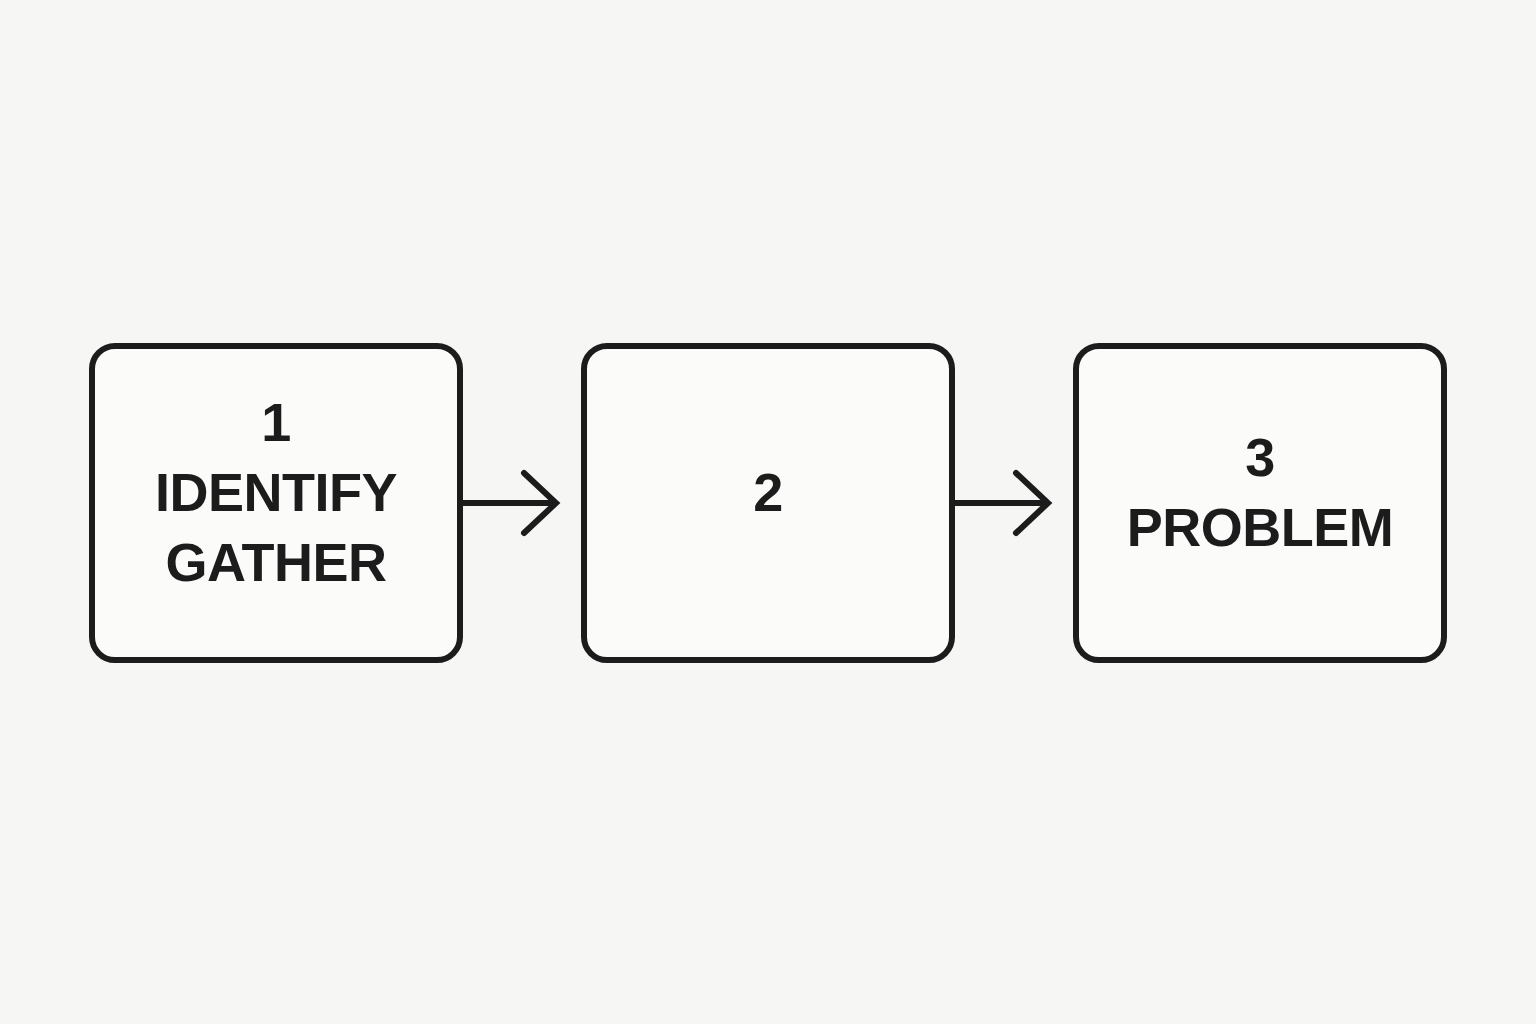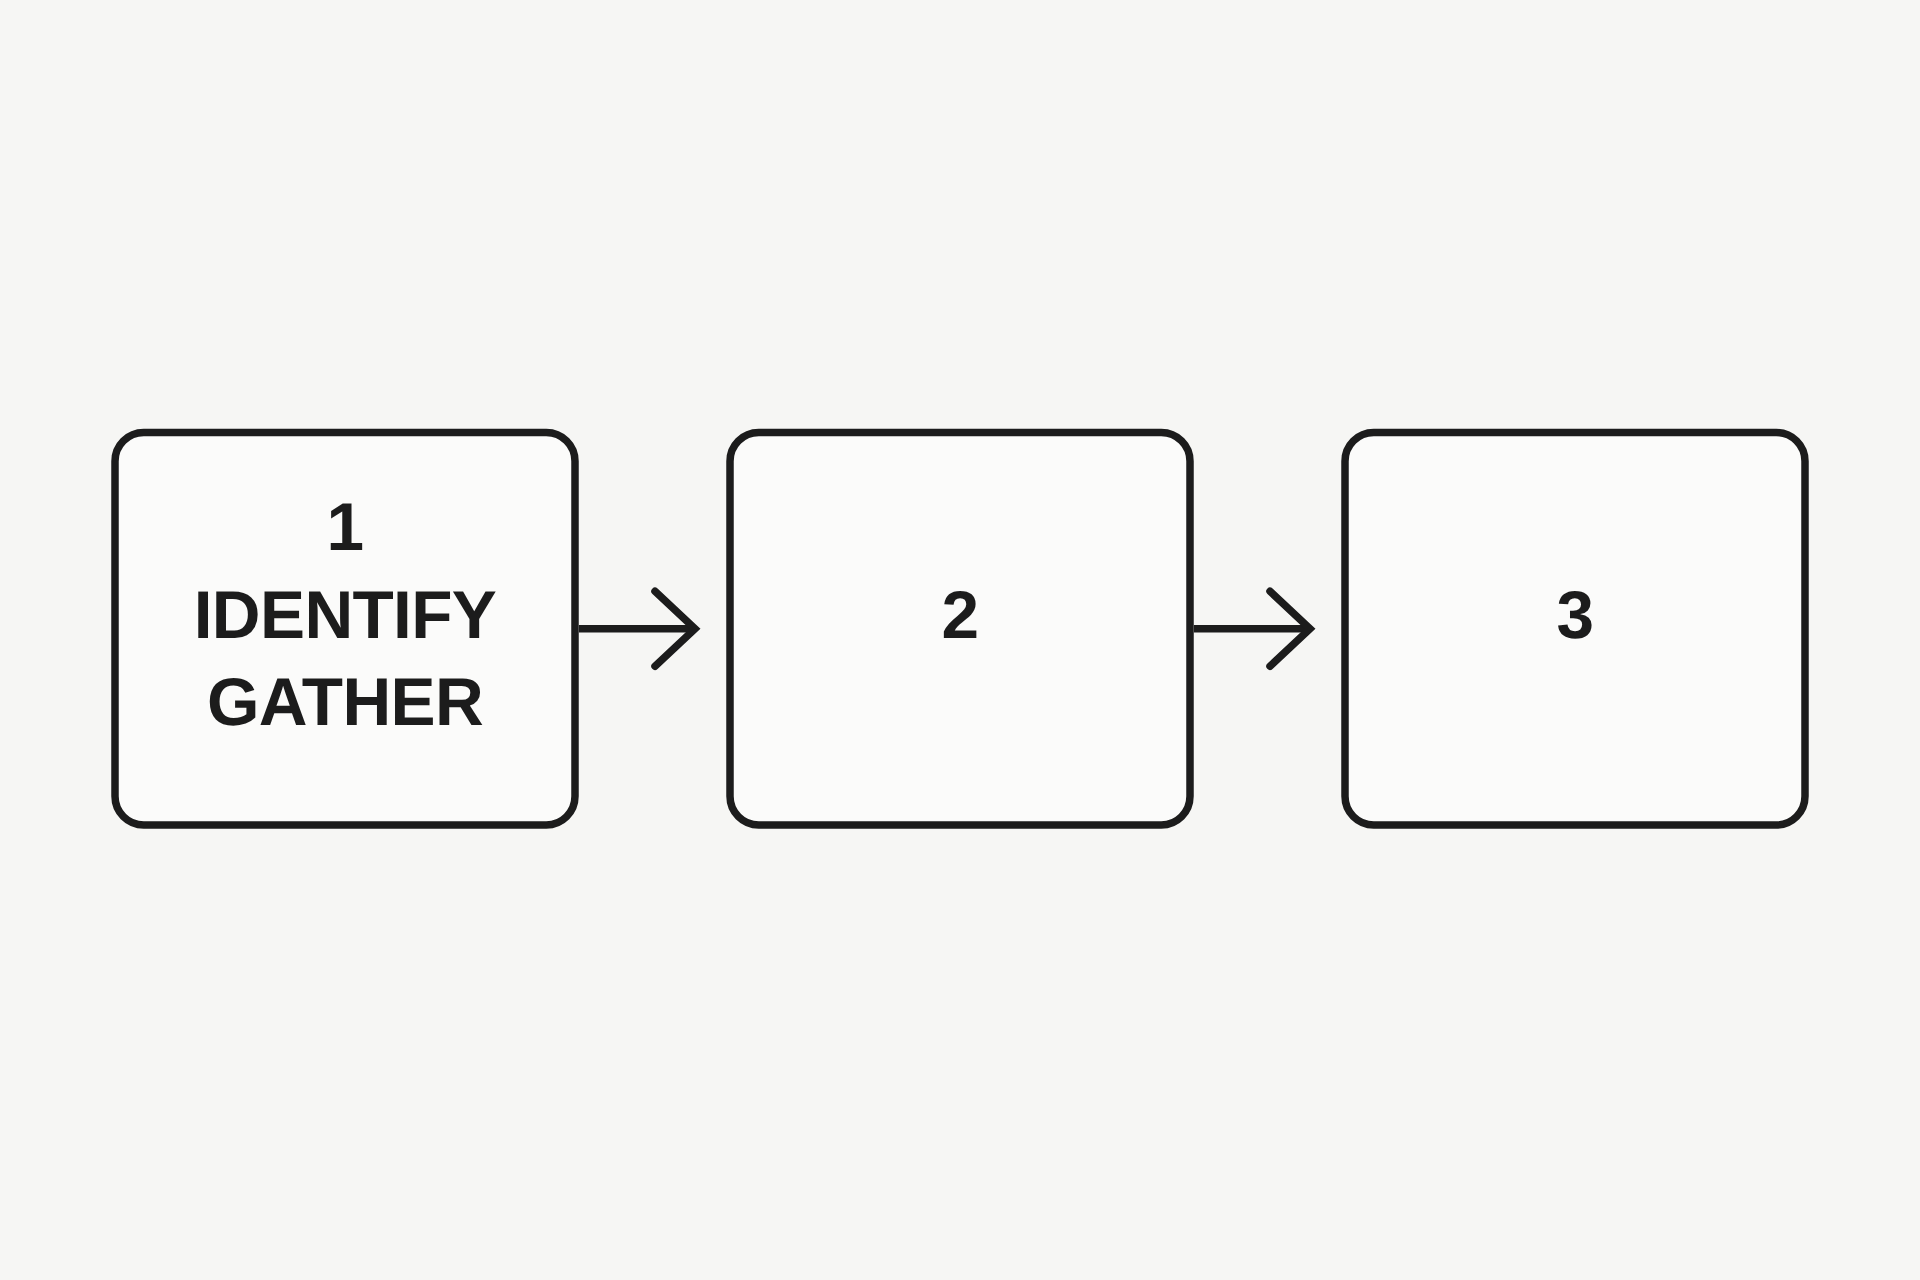--- a/index.html
+++ b/index.html
@@ -81,15 +81,16 @@
 
   <div class="connector">
     <svg width="118" height="80" viewBox="0 0 118 80" xmlns="http://www.w3.org/2000/svg">
       <line class="stroke" x1="0" y1="40" x2="90" y2="40"></line>
       <polyline class="stroke" points="61,10 93,40 61,70" stroke-linecap="round" stroke-linejoin="miter"></polyline>
     </svg>
   </div>
 
   <div class="step-box">
     <span class="step-text">3</span>
+    <span class="step-text">PROBLEM</span>
   </div>
 
 </div>
 
 </body></html>

